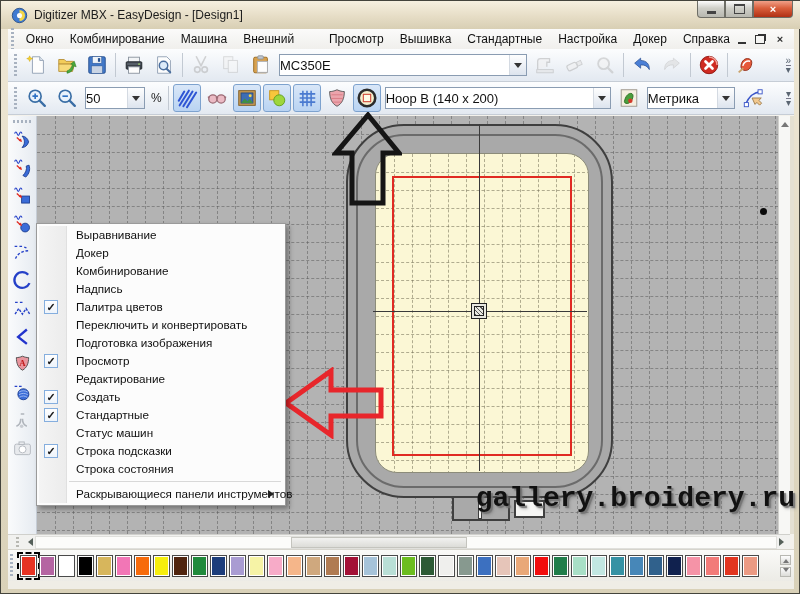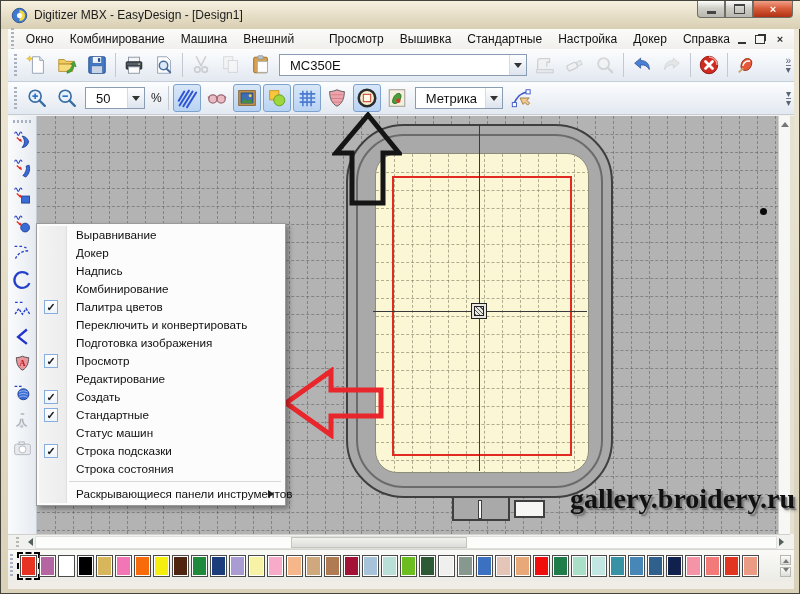--- a/index.html
+++ b/index.html
@@ -29,21 +29,21 @@
   
   .toolbar{position:absolute;left:0;width:786px;height:33px;background:linear-gradient(#fcfdfe,#e3e9f1);border-bottom:1px solid #c6cdd6;display:flex;align-items:center;padding-left:4px;box-sizing:border-box;}
   #toolbar1{top:20px;} #toolbar2{top:53px;}
   .grip-v{width:3px;height:22px;margin:0 5px 0 2px;background:repeating-linear-gradient(to bottom,#a8b2c0 0 2px,transparent 2px 4px);}
   .grip-h{height:3px;width:18px;margin:4px auto;background:repeating-linear-gradient(to right,#a8b2c0 0 2px,transparent 2px 4px);}
   .tsep{width:1px;height:24px;background:#c2c9d2;margin:0 3px;}
   .tbtn{width:28px;height:28px;margin:0 1px;display:flex;align-items:center;justify-content:center;border:1px solid transparent;border-radius:3px;box-sizing:border-box;}
   .tbtn.pressed{background:linear-gradient(#d9e7f8,#b9d3f2);border-color:#7da2ce;}
   .tbtn.disabled svg{opacity:.5;filter:grayscale(1);}
   .combo{height:22px;background:#fff;border:1px solid #8a9cb2;display:flex;align-items:center;font-size:13px;color:#111;margin:0 3px;box-sizing:border-box;}
-  .combo .ctext{padding-left:10px;white-space:nowrap;overflow:hidden;flex:1;}
+  .combo .ctext{padding-left:0;white-space:nowrap;overflow:hidden;flex:1;}
   .combo .carrow{width:16px;align-self:stretch;display:flex;align-items:center;justify-content:center;border-left:1px solid #d4dae2;background:linear-gradient(#fefefe,#dde4ee);}
   .tri-d{width:0;height:0;border:4px solid transparent;border-top:5px solid #333;margin-top:4px;}
   .tlabel{font-size:12px;color:#222;margin:0 3px;}
   .tb-overflow{margin-left:auto;padding-right:3px;color:#5a6572;font-size:10px;display:flex;flex-direction:column;align-items:center;line-height:8px;}
   
   .lefttoolbar{position:absolute;left:0;top:87px;width:29px;height:418px;background:linear-gradient(to right,#fafbfc,#e6ebf1);border-right:1px solid #c6cdd6;box-sizing:border-box;}
   .ltbtn{width:26px;height:27px;margin:1px auto;display:flex;align-items:center;justify-content:center;}
   .canvas{position:absolute;left:29px;top:87px;width:741px;height:418px;background:#b3b3b3;}
   .vscroll{position:absolute;left:770px;top:87px;width:12px;height:418px;background:#f7f7f5;border-left:1px solid #d0d0cc;box-sizing:border-box;}
   .vscroll .sarrow{width:100%;height:13px;display:flex;align-items:center;justify-content:center;}
@@ -82,21 +82,21 @@
   .tri-u{width:0;height:0;border:4px solid transparent;border-bottom:5px solid #777;}
   .tri-dn{width:0;height:0;border:4px solid transparent;border-top:5px solid #777;}
   .palettebar{position:absolute;left:0;top:520px;width:786px;height:32px;background:linear-gradient(#fafaf8,#ecebe6);border-top:1px solid #d6d4cc;display:flex;align-items:center;box-sizing:border-box;}
   .palettebar .grip-v{height:24px;}
   .swatches{display:flex;gap:2px;margin-left:2px;}
   .swatch{width:17px;height:22px;border:1px solid #4a4a4a;box-shadow:inset 0 0 0 1px #fff;box-sizing:border-box;}
   .swatch.selected{outline:2px dashed #000;outline-offset:1px;}
   .pal-spin{margin-left:auto;display:flex;flex-direction:column;gap:2px;padding-right:3px;}
   .pal-spin span{width:11px;height:10px;display:flex;align-items:center;justify-content:center;background:linear-gradient(#fdfdfd,#dcdcd8);border:1px solid #b8b8b2;box-sizing:border-box;}
   .statusbar{position:absolute;left:0;top:552px;width:786px;height:8px;background:#efede6;}
-  .watermark{position:absolute;right:4px;top:482px;z-index:70;font-family:Liberation Serif, serif;font-weight:bold;font-size:28px;color:#111;letter-spacing:0px;
+  .watermark{position:absolute;right:4px;top:482px;z-index:70;font-family:Liberation Mono, monospace;font-weight:bold;font-size:28px;color:#111;letter-spacing:0px;
     text-shadow:2px 2px 1px rgba(110,110,110,.85),3px 3px 3px rgba(120,120,120,.5);}
 </style>
 </head>
 <body>
 
 <div class="window">
 
   <div class="titlebar">
     <svg class="title-icon" viewBox="0 0 20 20">
       <circle cx="10" cy="10" r="8.5" fill="#3f7ad1" stroke="#24497f"></circle>
@@ -326,20 +326,26 @@
           <svg viewBox="0 0 24 24" width="22" height="22">
             <path d="M12 3c3 1.5 6 2 8 2 0 7-2 13-8 16-6-3-8-9-8-16 2 0 5-.5 8-2z" fill="#eba4ac" stroke="#555"></path>
             <path d="M6 8.5h12M5.5 12.5h13M7 16.5h10" stroke="#d4777f" stroke-width=".9"></path>
           </svg>
         </span>
         <span class="tbtn pressed">
           <svg viewBox="0 0 24 24" width="22" height="22">
             <circle cx="12" cy="12" r="9" fill="#f5f0cf" stroke="#2b2b2b" stroke-width="2.8"></circle>
             <rect x="8" y="8" width="8" height="8" fill="#fdfbe8" stroke="#cf4a3a" stroke-width="1.2"></rect>
           </svg>
+        </span>
+        <span class="combo" style="width:226px;">
+          <span class="ctext">Hoop B (140 x 200)</span>
+          <span class="carrow">
+            <i class="tri-d"></i>
+          </span>
         </span>
         <span class="tbtn">
           <svg viewBox="0 0 24 24" width="22" height="22">
             <rect x="3.5" y="3" width="17" height="18" fill="#f5efe0" stroke="#9a948a"></rect>
             <path d="M7 16c1-6 4-9 7-9 2 0 3 2 2 5-1 4-4 6-6 6-2 0-3-1-3-2z" fill="#4a9e3c" stroke="#2a6e22"></path>
             <circle cx="13.5" cy="15" r="2.4" fill="#d43a2a"></circle>
           </svg>
         </span>
         <span class="combo" style="width:88px;">
           <span class="ctext">Метрика</span>
@@ -568,22 +574,22 @@
     <div class="vscroll">
       <div class="sarrow">
           <span class="tri-u"></span>
         </div>
     </div>
     <div class="rightpad"></div>
 
     <div class="cmenu" id="cmenu">
         <div class="crow"><span>Выравнивание</span></div>
         <div class="crow"><span>Докер</span></div>
+        <div class="crow"><span>Комбинирование</span></div>
         <div class="crow"><span>Надпись</span></div>
-        <div class="crow"><span>Комбинирование</span></div>
         <div class="crow"><span class="cbox">✓</span><span>Палитра цветов</span></div>
         <div class="crow"><span>Переключить и конвертировать</span></div>
         <div class="crow"><span>Подготовка изображения</span></div>
         <div class="crow"><span class="cbox">✓</span><span>Просмотр</span></div>
         <div class="crow"><span>Редактирование</span></div>
         <div class="crow"><span class="cbox">✓</span><span>Создать</span></div>
         <div class="crow"><span class="cbox">✓</span><span>Стандартные</span></div>
         <div class="crow"><span>Статус машин</span></div>
         <div class="crow"><span class="cbox">✓</span><span>Строка подсказки</span></div>
         <div class="crow"><span>Строка состояния</span></div>

